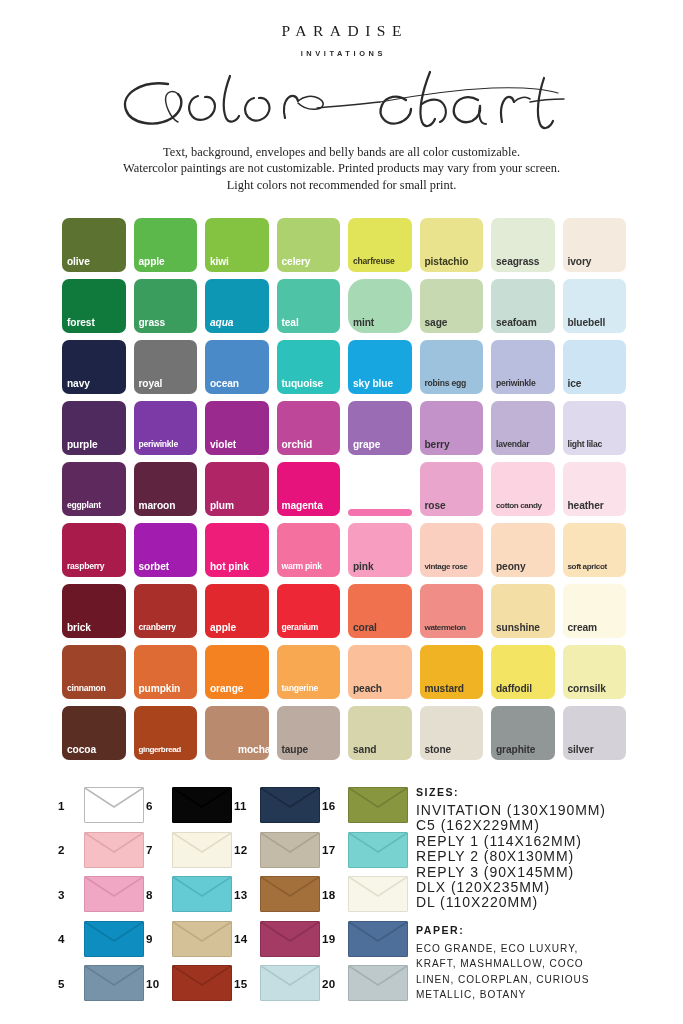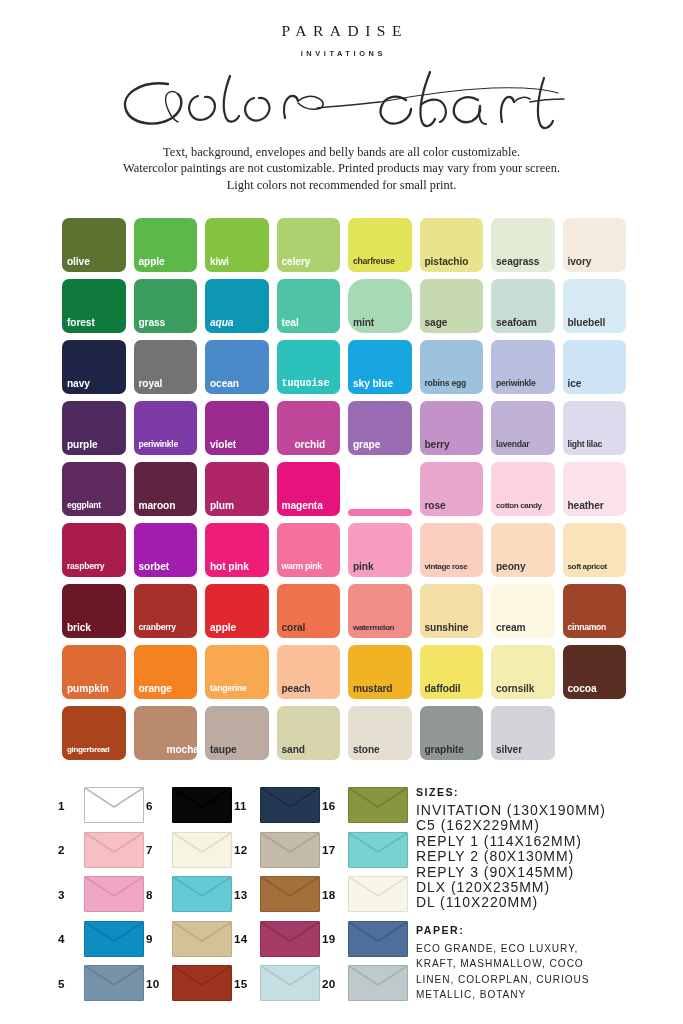--- a/index.html
+++ b/index.html
@@ -190,21 +190,21 @@
       <div class="swatch" style="background: rgb(29, 36, 69);">
         <span class="lbl" style="color: rgb(255, 255, 255);">navy</span>
       </div>
       <div class="swatch" style="background: #737373;">
         <span class="lbl" style="color: rgb(255, 255, 255);">royal</span>
       </div>
       <div class="swatch" style="background: rgb(74, 138, 201);">
         <span class="lbl" style="color: rgb(255, 255, 255);">ocean</span>
       </div>
       <div class="swatch" style="background: rgb(44, 194, 187);">
-        <span class="lbl" style="color: rgb(255, 255, 255); font-family: Liberation Mono, monospace;">tuquoise</span>
+        <span class="lbl" style="color: rgb(255, 255, 255);">tuquoise</span>
       </div>
       <div class="swatch" style="background: rgb(24, 166, 224);">
         <span class="lbl" style="color: rgb(255, 255, 255);">sky blue</span>
       </div>
       <div class="swatch" style="background: rgb(157, 194, 222);">
         <span class="lbl sm" style="color: rgb(51, 51, 51);">robins egg</span>
       </div>
       <div class="swatch" style="background: rgb(185, 190, 223);">
         <span class="lbl sm" style="color: rgb(51, 51, 51);">periwinkle</span>
       </div>
@@ -214,21 +214,21 @@
       <div class="swatch" style="background: rgb(78, 42, 94);">
         <span class="lbl" style="color: rgb(255, 255, 255);">purple</span>
       </div>
       <div class="swatch" style="background: rgb(123, 58, 165);">
         <span class="lbl sm" style="color: rgb(255, 255, 255);">periwinkle</span>
       </div>
       <div class="swatch" style="background: rgb(155, 42, 142);">
         <span class="lbl" style="color: rgb(255, 255, 255);">violet</span>
       </div>
       <div class="swatch" style="background: rgb(191, 71, 153);">
-        <span class="lbl" style="color: rgb(255, 255, 255); text-align: center;">orchid</span>
+        <span class="lbl" style="color: rgb(255, 255, 255);">orchid</span>
       </div>
       <div class="swatch" style="background: rgb(154, 108, 180);">
         <span class="lbl" style="color: rgb(255, 255, 255);">grape</span>
       </div>
       <div class="swatch" style="background: rgb(194, 146, 200);">
         <span class="lbl" style="color: rgb(51, 51, 51);">berry</span>
       </div>
       <div class="swatch" style="background: rgb(191, 178, 212);">
         <span class="lbl sm" style="color: rgb(51, 51, 51);">lavendar</span>
       </div>
@@ -284,20 +284,23 @@
         <span class="lbl xs" style="color: rgb(51, 51, 51);">soft apricot</span>
       </div>
       <div class="swatch" style="background: rgb(107, 23, 38);">
         <span class="lbl" style="color: rgb(255, 255, 255);">brick</span>
       </div>
       <div class="swatch" style="background: rgb(168, 47, 42);">
         <span class="lbl sm" style="color: rgb(255, 255, 255);">cranberry</span>
       </div>
       <div class="swatch" style="background: rgb(224, 40, 46);">
         <span class="lbl" style="color: rgb(255, 255, 255);">apple</span>
+      </div>
+      <div class="swatch" style="background: rgb(238, 39, 55);">
+        <span class="lbl sm" style="color: rgb(255, 255, 255);">geranium</span>
       </div>
       <div class="swatch" style="background: rgb(240, 113, 78);">
         <span class="lbl" style="color: rgb(51, 51, 51);">coral</span>
       </div>
       <div class="swatch" style="background: rgb(240, 141, 134);">
         <span class="lbl xs" style="color: rgb(51, 51, 51);">watermelon</span>
       </div>
       <div class="swatch" style="background: rgb(243, 223, 166);">
         <span class="lbl" style="color: rgb(51, 51, 51);">sunshine</span>
       </div>

